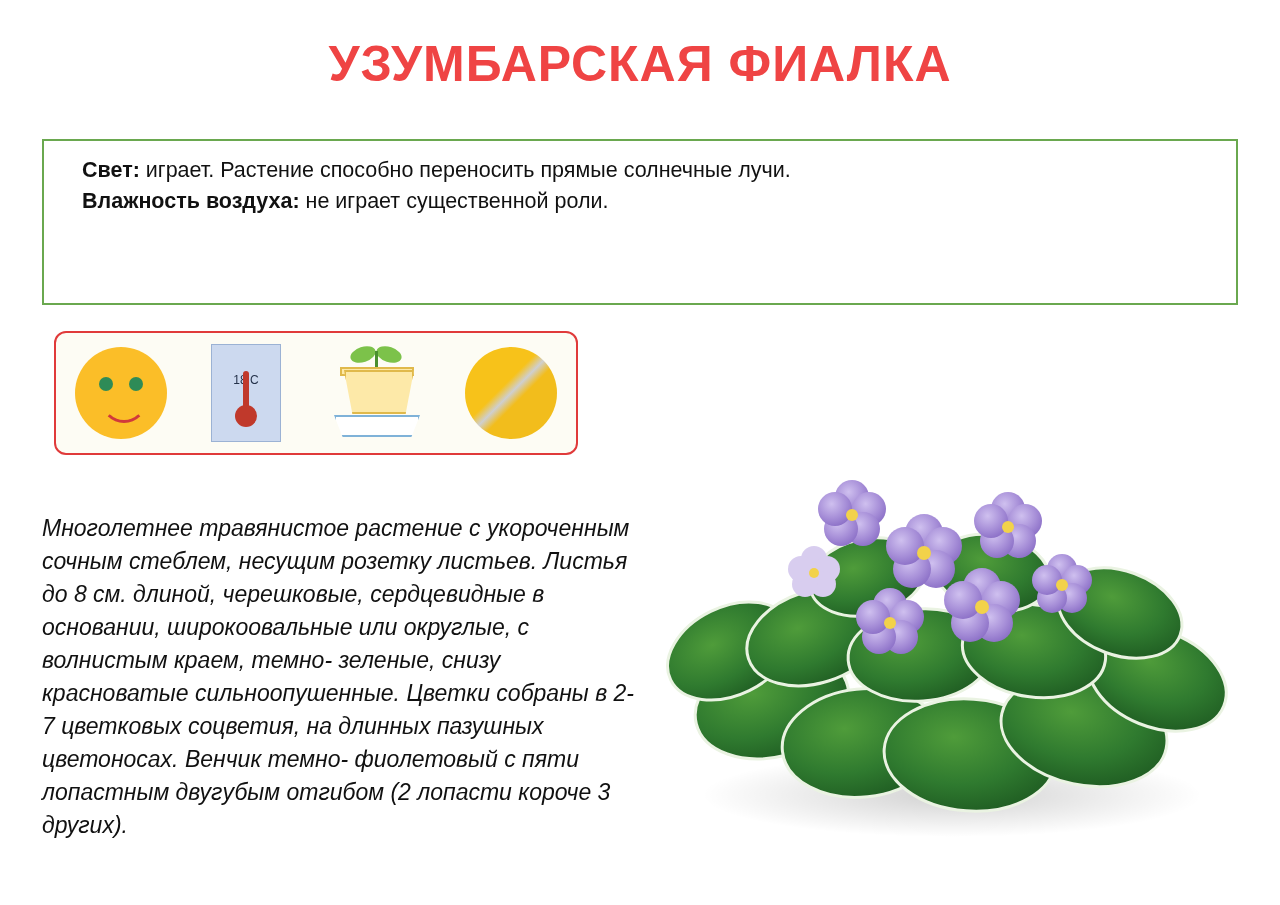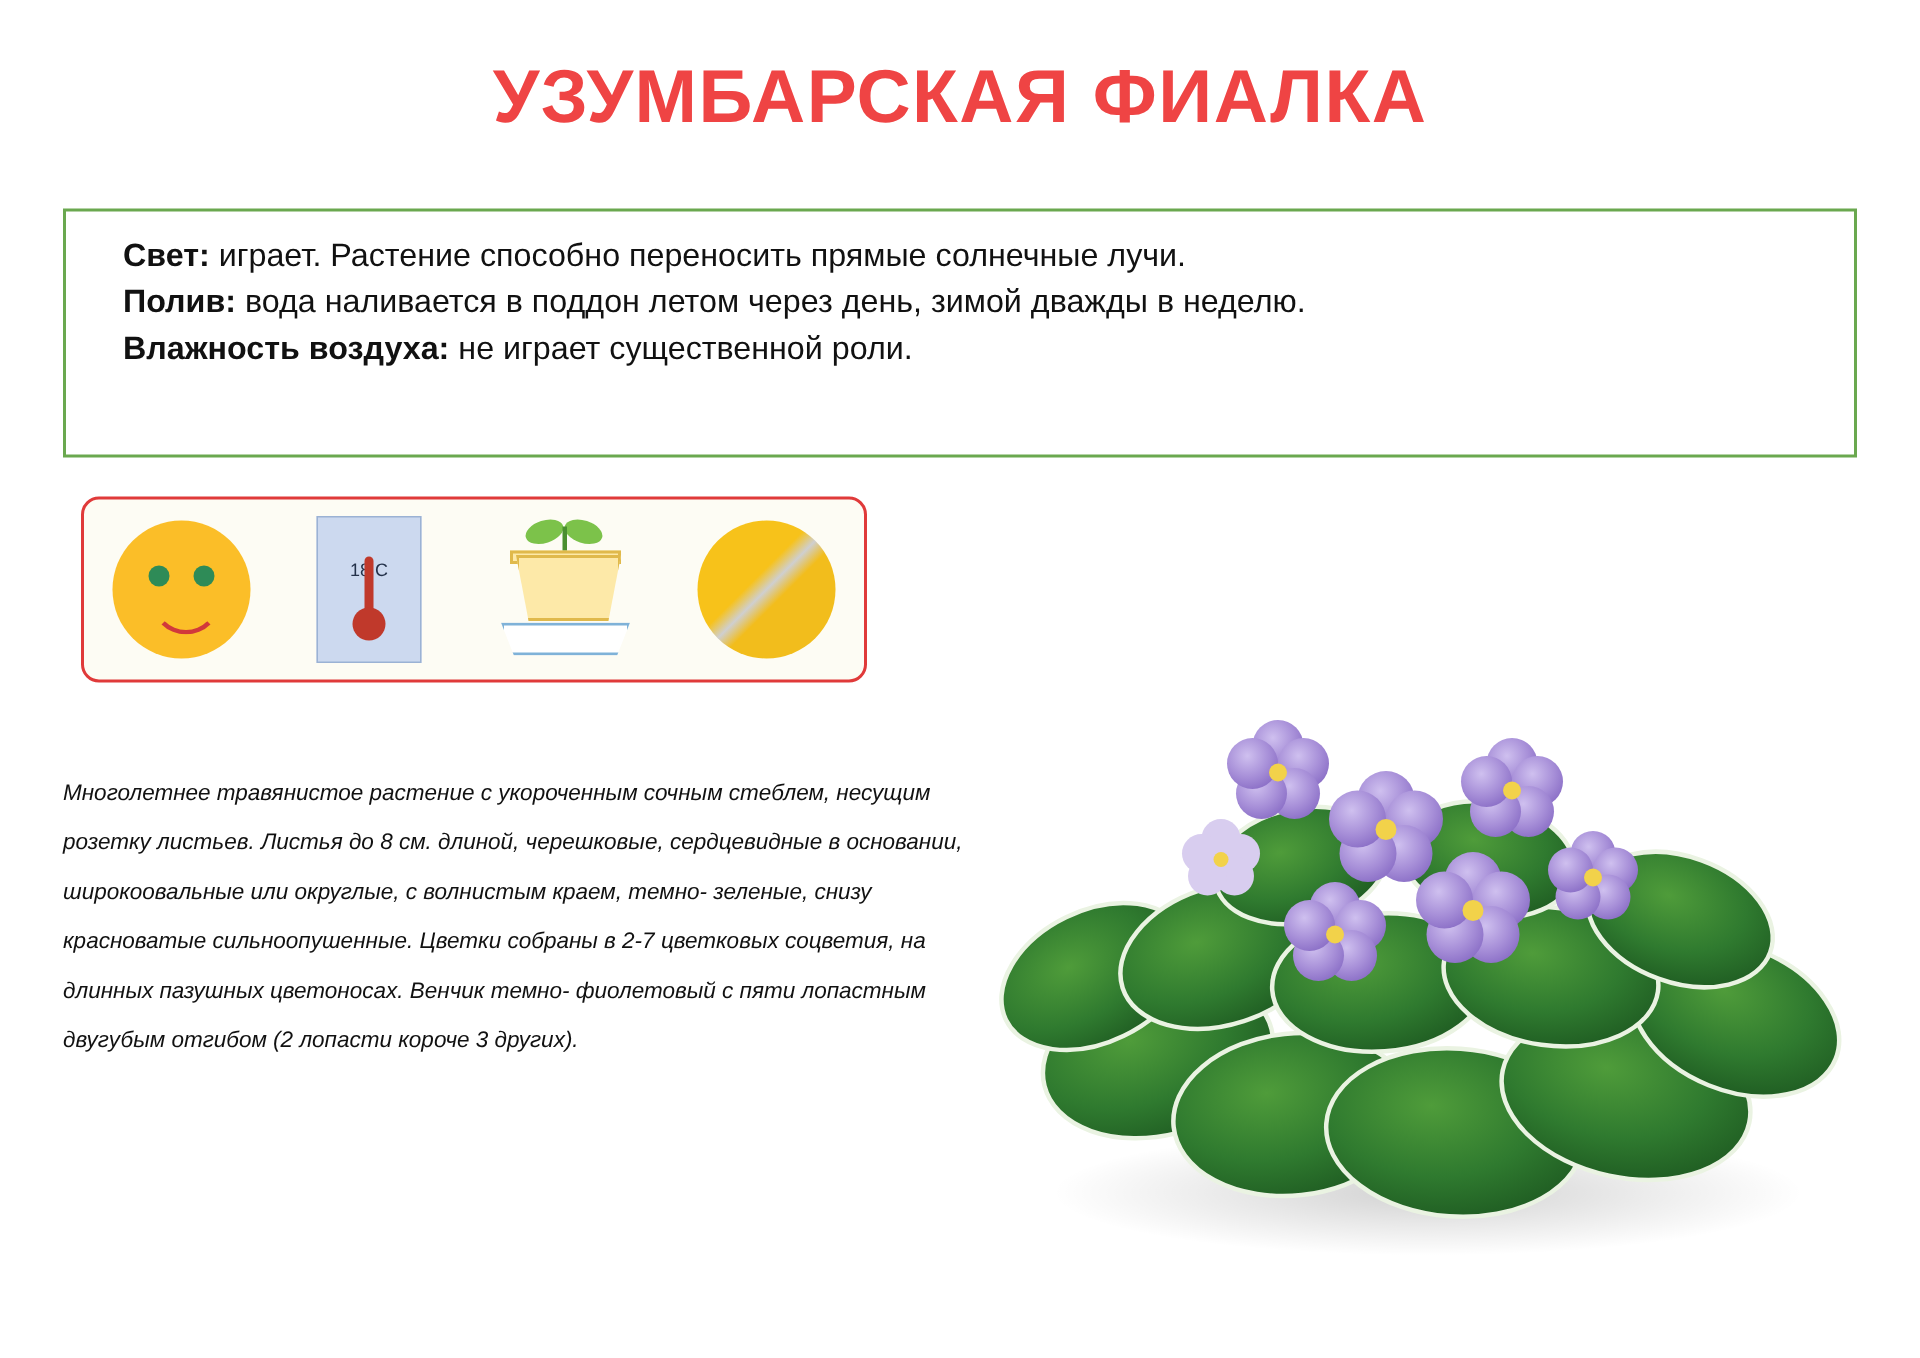--- a/index.html
+++ b/index.html
@@ -191,21 +191,21 @@
     border-radius: 50%;
     background: linear-gradient(135deg, #f7c21a 0%, #f7c21a 42%, #cfcfcf 50%, #f2bd1c 58%, #f2bd1c 100%);
   }
 
   
   .description {
     position: absolute;
     left: 42px;
     top: 512px;
     width: 600px;
-    font-size: 15px;
+    font-size: 23px;
     line-height: 33px;
     font-style: italic;
     color: #111;
   }
 
   
   .plant-figure {
     position: absolute;
     left: 652px;
     top: 455px;
@@ -215,23 +215,20 @@
   .plant-figure svg { display: block; }
 </style>
 </head>
 <body>
 
 <div class="page-title">УЗУМБАРСКАЯ ФИАЛКА</div>
 
 <div class="care-box">
   <div class="care-line">
     <b>Свет:</b><span> играет. Растение способно переносить прямые солнечные лучи.</span>
-  </div>
-  <div class="care-line">
-    <b>Полив:</b><span> вода наливается в поддон летом через день, зимой дважды в неделю.</span>
   </div>
   <div class="care-line">
     <b>Влажность воздуха:</b><span> не играет существенной роли.</span>
   </div>
 </div>
 
 <div class="icon-strip">
 
   <div class="icon-cell cell-smiley">
     <div class="smiley">

